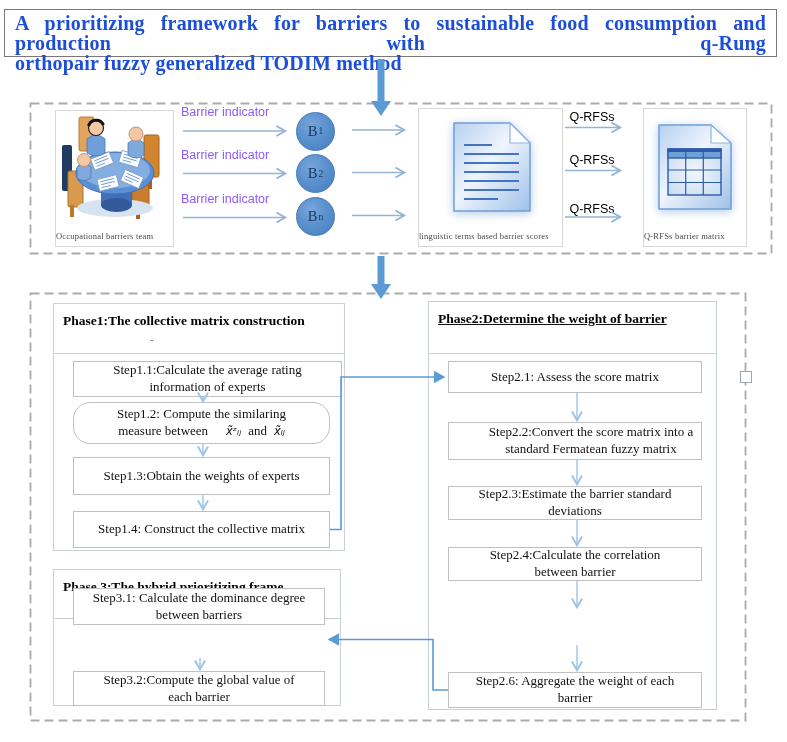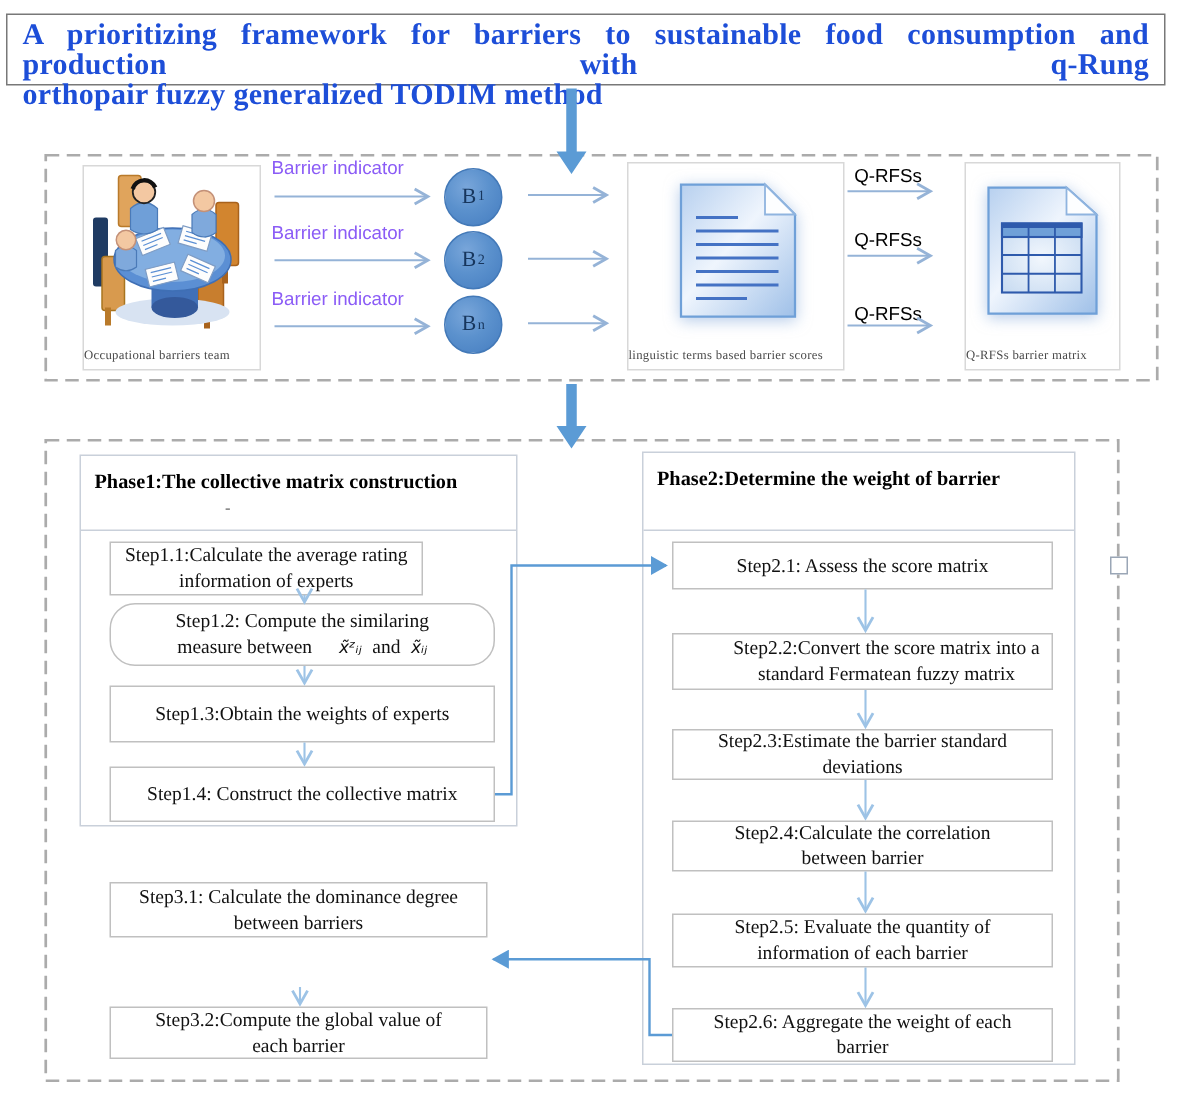--- a/index.html
+++ b/index.html
@@ -233,67 +233,68 @@
     </div>
     <div class="caption">Q-RFSs barrier matrix</div>
   </div>
 
   <div class="abs phase" style="left:53px;top:303px;width:292px;height:248px;">
     <div class="phase-header" style="height:49px;">
       <div class="phase-title">Phase1:The collective matrix construction</div>
       <div class="under-mark">-</div>
     </div>
   </div>
-  <div class="abs step" style="left:73px;top:361px;width:209px;height:36px;">
+  <div class="abs step" style="left:73px;top:361px;width:269px;height:36px;">
     <span>Step1.1:Calculate the average rating
 information of experts</span>
   </div>
   <div class="abs step" style="left:73px;top:402px;width:257px;height:42px;border-radius:17px;">
     <span><span>Step1.2: Compute the similaring</span><span class="s12-line2"><span>measure between</span><span class="s12-gap"></span><span class="math">x̃ᶻᵢⱼ</span><span class="s12-gap2"></span><span>and</span><span class="s12-gap2"></span><span class="math">x̃ᵢⱼ</span></span></span>
   </div>
   <div class="abs step" style="left:73px;top:457px;width:257px;height:38px;">
     <span>Step1.3:Obtain the weights of experts</span>
   </div>
   <div class="abs step" style="left:73px;top:511px;width:257px;height:37px;">
     <span>Step1.4: Construct the collective matrix</span>
   </div>
 
+  <div class="abs phase" style="left:53px;top:569px;width:288px;height:137px;">
+    <div class="phase-header" style="height:48px;">
+      <div class="phase-title">Phase 3:The hybrid prioritizing frame</div>
+    </div>
+  </div>
   <div class="abs step" style="left:73px;top:588px;width:252px;height:37px;">
     <span>Step3.1: Calculate the dominance degree
 between barriers</span>
   </div>
   <div class="abs step" style="left:73px;top:671px;width:252px;height:35px;">
     <span>Step3.2:Compute the global value of
 each barrier</span>
   </div>
 
   <div class="abs phase" style="left:428px;top:301px;width:289px;height:409px;">
-    <div class="phase-header" style="height:51px;">
+    <div class="phase-header" style="height:51px;text-decoration:underline;">
       <div class="phase-title">Phase2:Determine the weight of barrier</div>
     </div>
   </div>
   <div class="abs step" style="left:448px;top:361px;width:254px;height:32px;">
     <span>Step2.1: Assess the score matrix</span>
   </div>
   <div class="abs step" style="left:448px;top:422px;width:254px;height:38px;padding-left:36px;">
     <span>Step2.2:Convert the score matrix into a
 standard Fermatean fuzzy matrix</span>
   </div>
   <div class="abs step" style="left:448px;top:486px;width:254px;height:34px;">
     <span>Step2.3:Estimate the barrier standard
 deviations</span>
   </div>
   <div class="abs step" style="left:448px;top:547px;width:254px;height:34px;">
     <span>Step2.4:Calculate the correlation
 between barrier</span>
   </div>
-  <div class="abs step" style="left:448px;top:609px;width:254px;height:36px;">
-    <span>Step2.5: Evaluate the quantity of
-information of each barrier</span>
-  </div>
   <div class="abs step" style="left:448px;top:672px;width:254px;height:36px;">
     <span>Step2.6: Aggregate the weight of each
 barrier</span>
   </div>
 
   <div id="handle" class="abs"></div>
 
 </div>
 
 </body></html>

